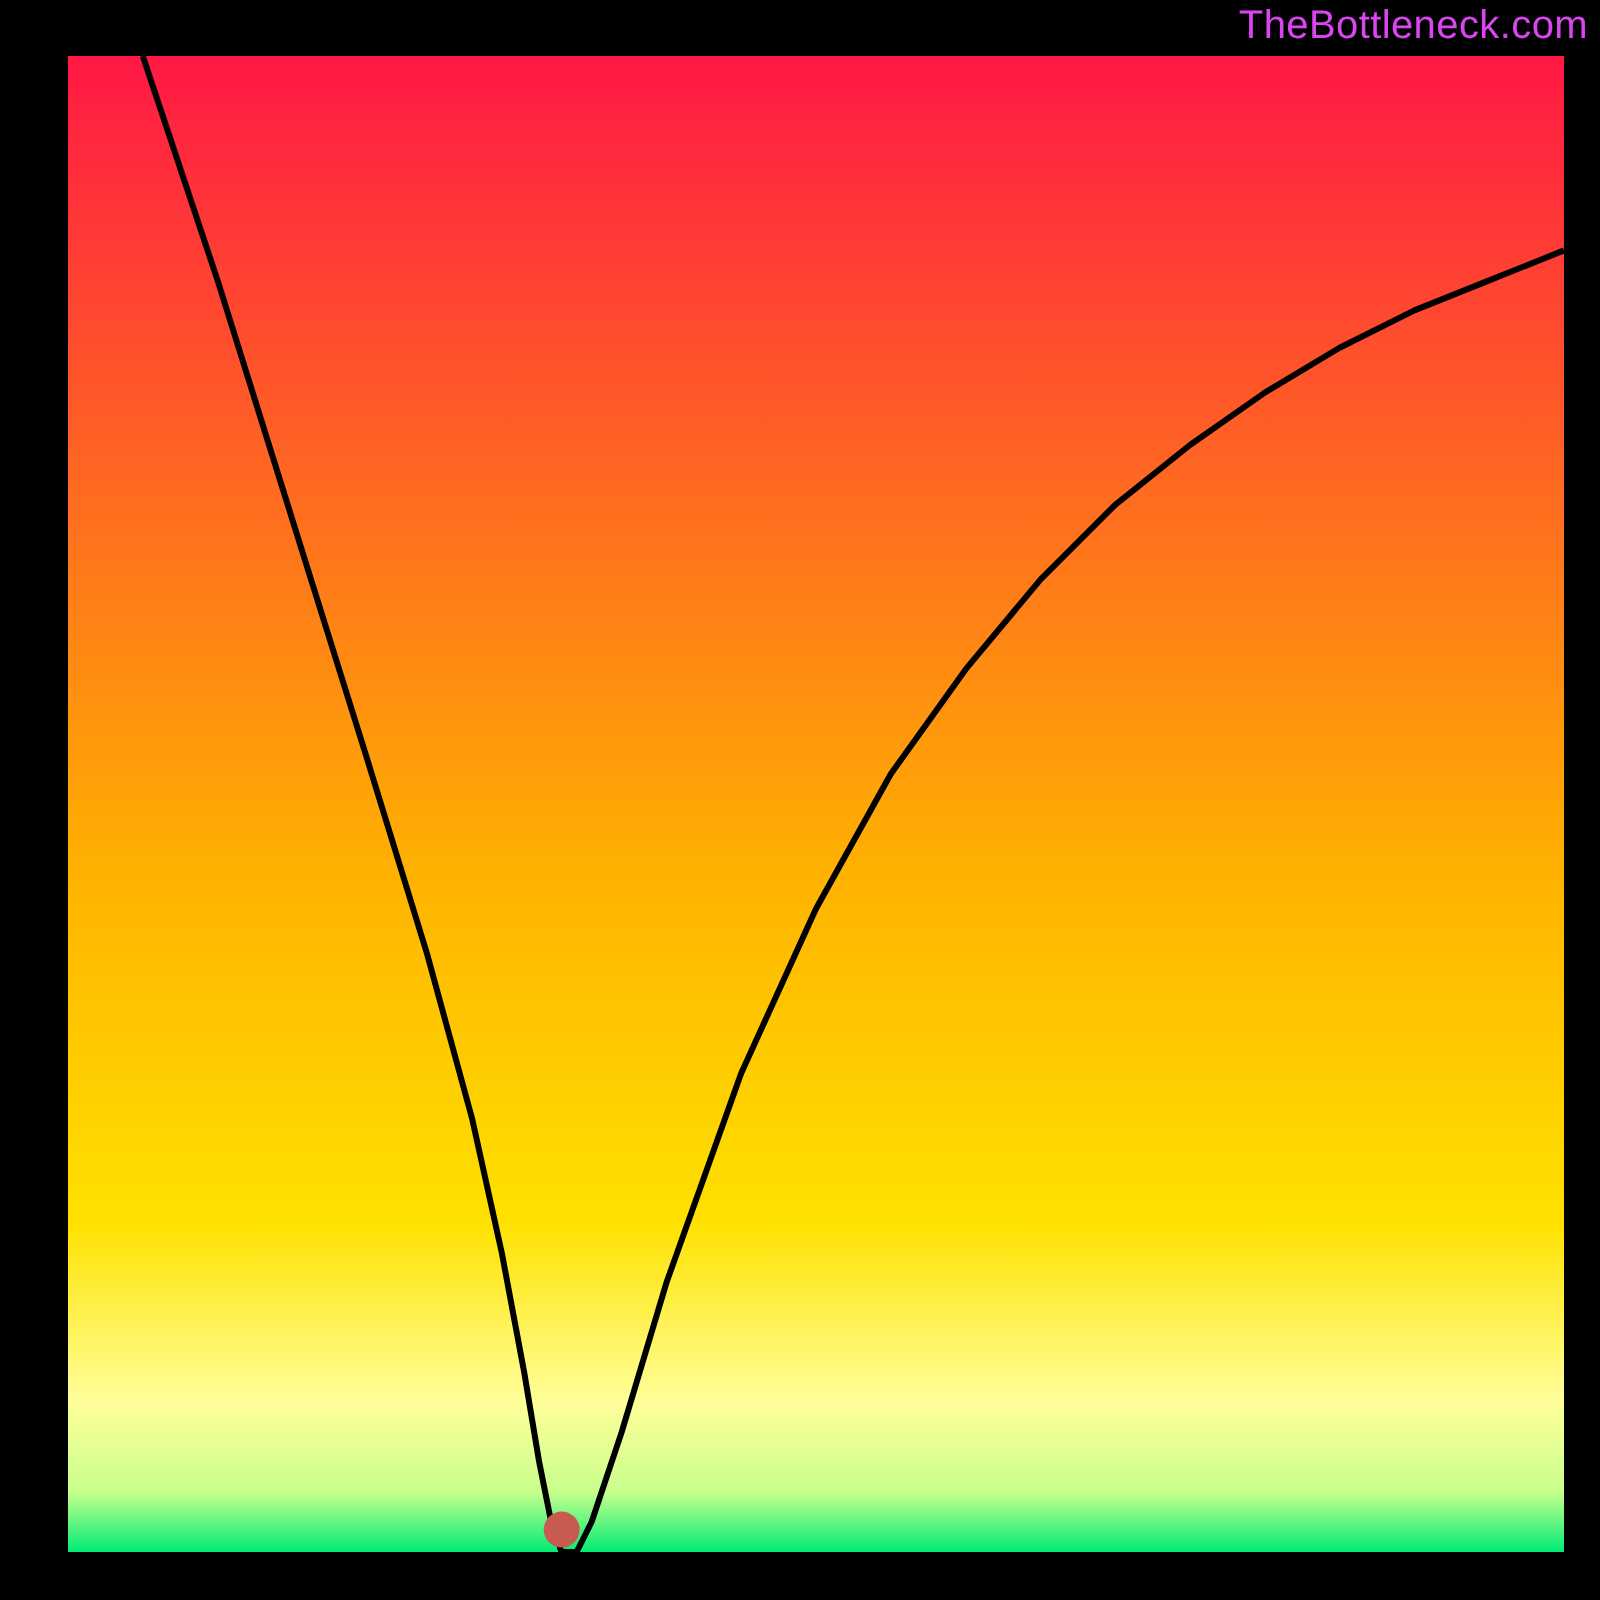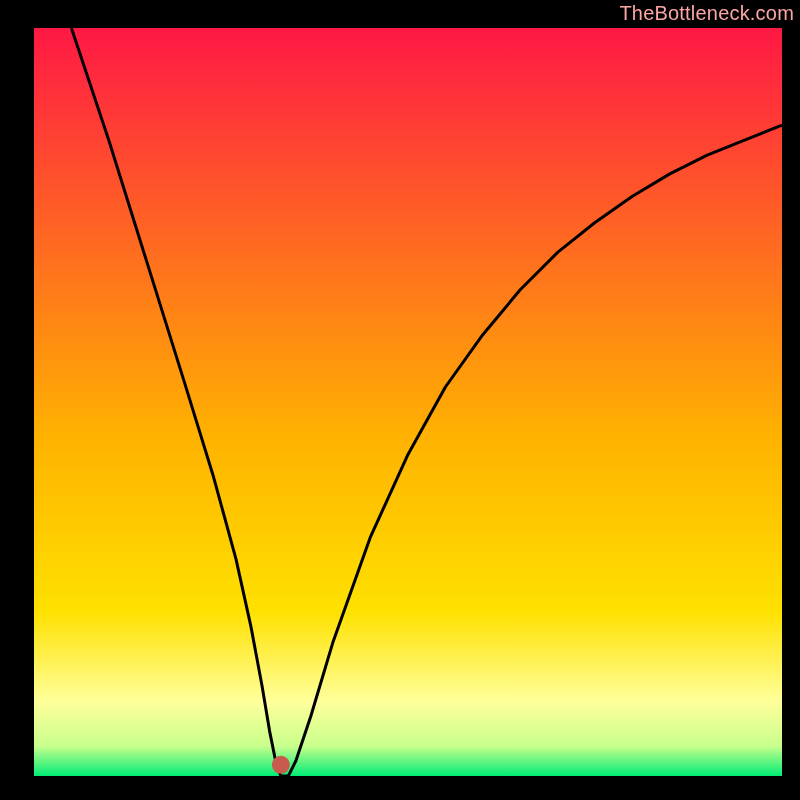--- a/index.html
+++ b/index.html
@@ -3,21 +3,21 @@
 <meta charset="utf-8">
 <style>
   html,body{margin:0;padding:0;width:800px;height:800px;background:#000;}
   .wrap{position:relative;width:800px;height:800px;}
   .attribution{
     position:absolute;
     top:2px;
     right:6px;
     font-family:Arial,Helvetica,sans-serif;
     font-size:20px;
-    color:#fca5a5;
+    color:#d946ef;
     font-weight:400;
     letter-spacing:0.2px;
   }
   svg{display:block;}
 </style>
 </head>
 <body>
 <div class="wrap">
 
 <svg id="svg" width="800" height="800" viewBox="0 0 800 800">

